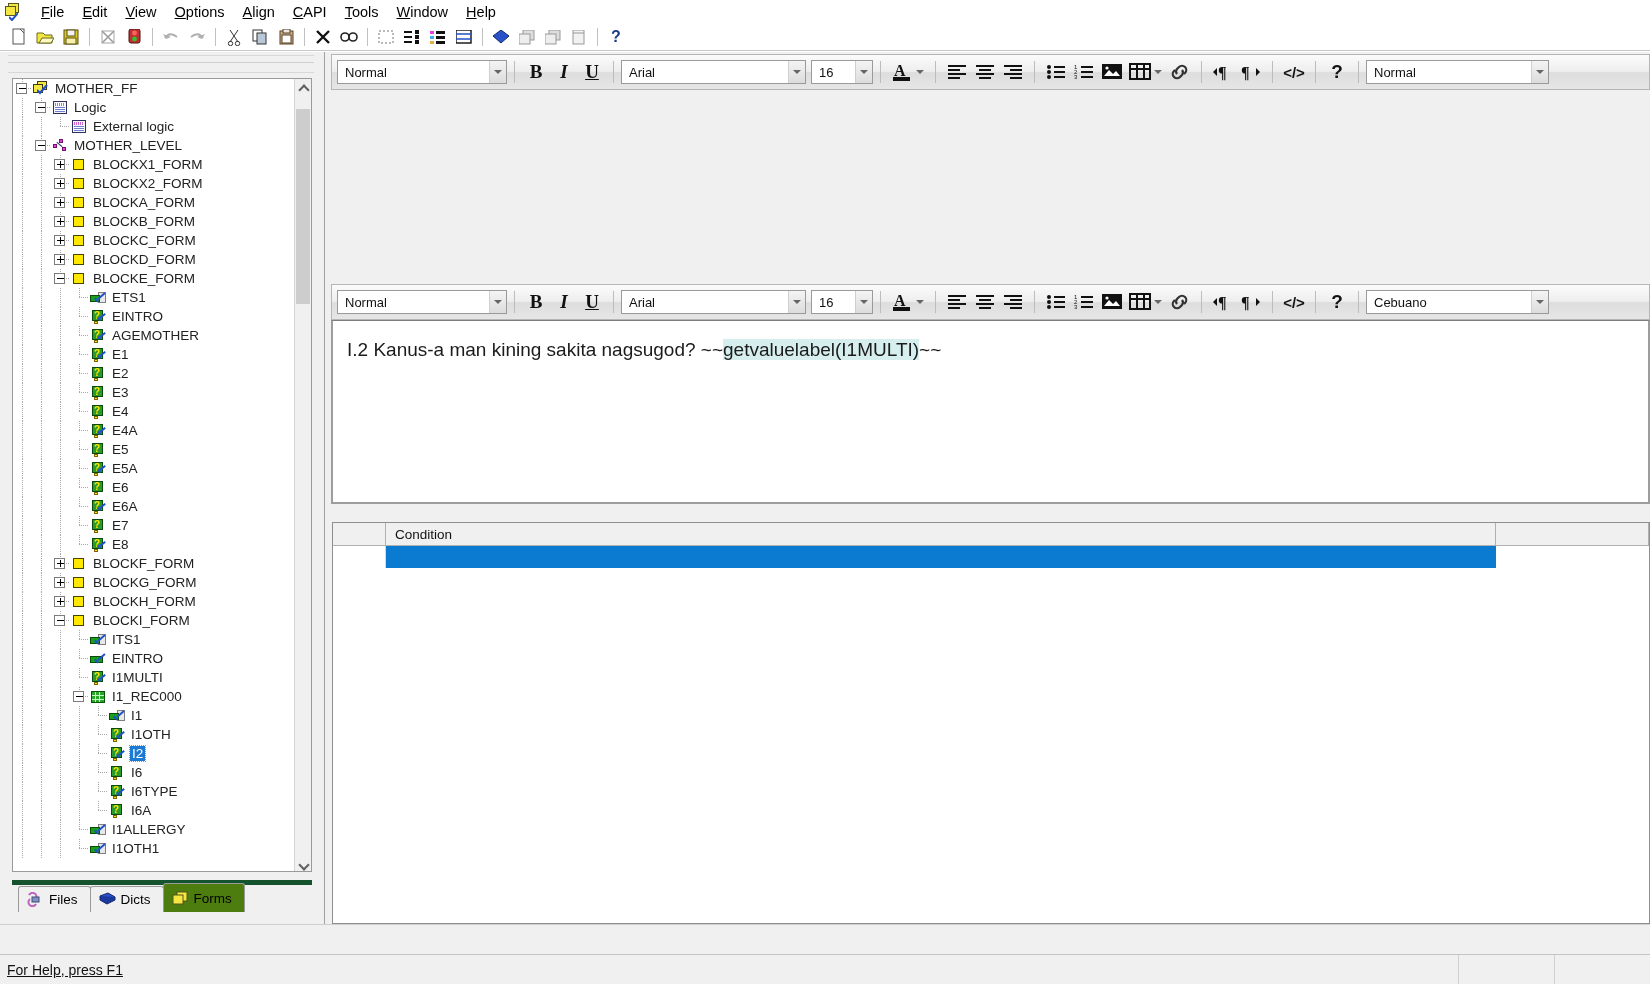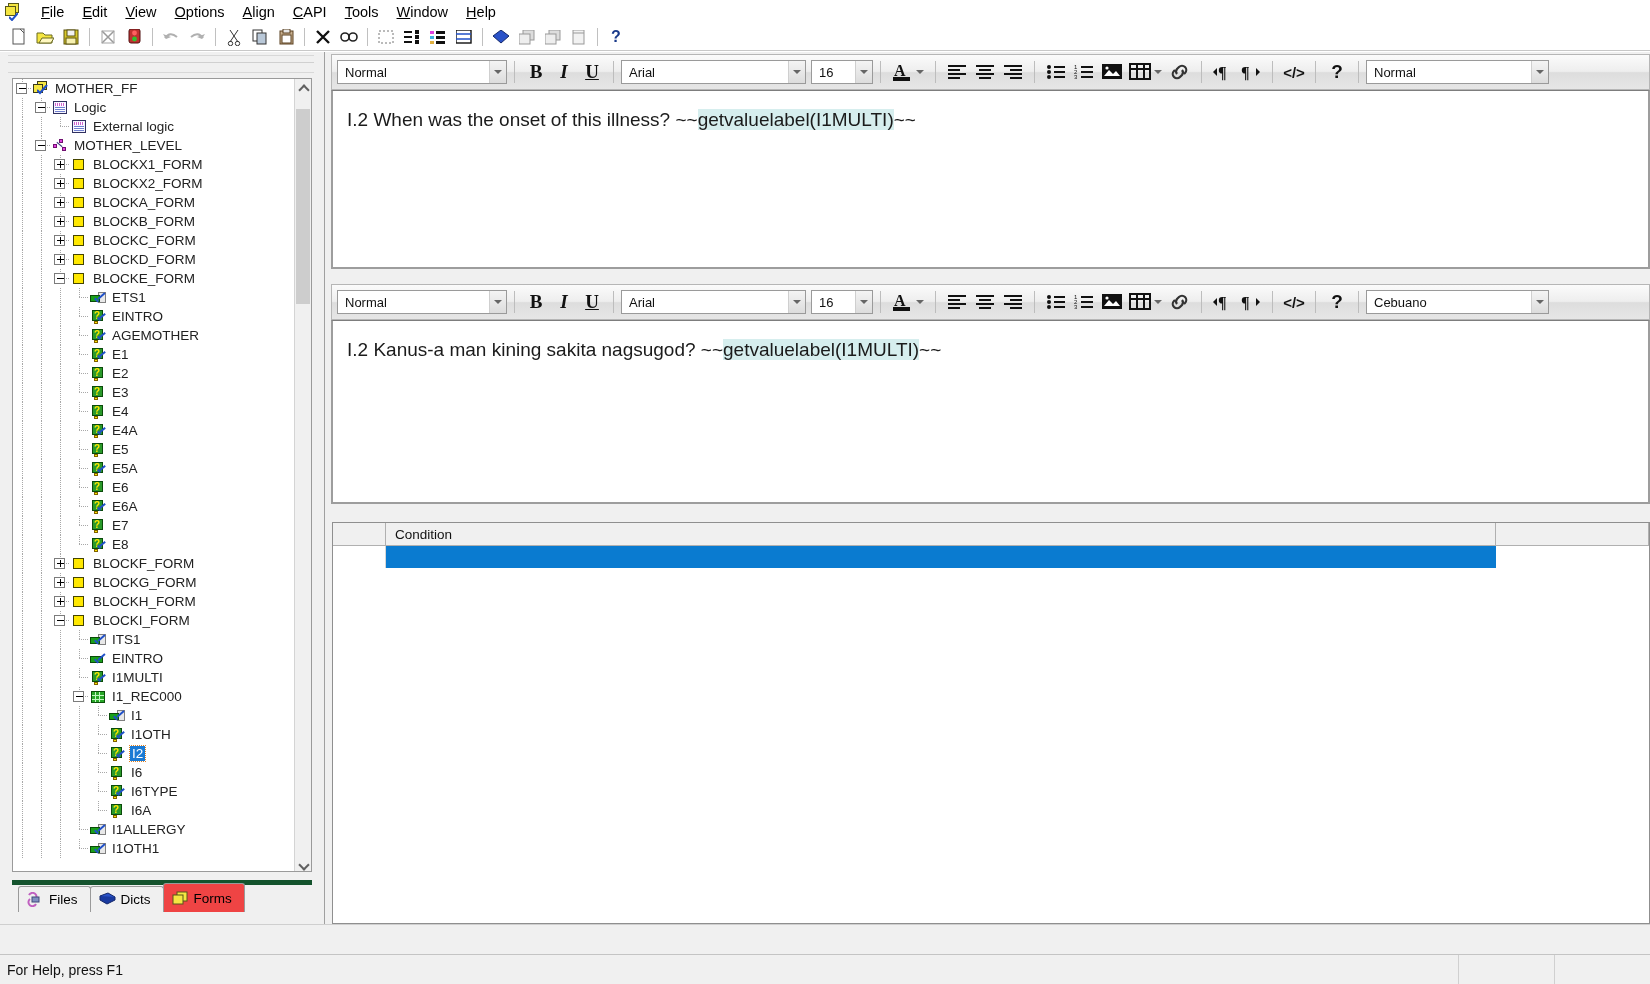--- a/index.html
+++ b/index.html
@@ -177,21 +177,21 @@
   .ltab {
     height:26px; display:flex; align-items:center; gap:5px;
     padding:0 12px 0 8px;
     background:#f0f0f0;
     border:1px solid #9a9a9a;
     border-bottom:none;
     margin-right:-1px;
     font-size:13.5px;
     border-radius:3px 3px 0 0;
   }
-  .ltab.active { background:#ef4444; height:29px; position:relative; z-index:3; }
+  .ltab.active { background:#4d7c0f; height:29px; position:relative; z-index:3; }
   .tabico { width:17px; height:15px; position:relative; }
 
   
   #right-panel {
     position:absolute; left:325px; right:0; top:0; bottom:0;
     background:#f0f0f0;
   }
 
   .editor-pane {
     position:absolute; left:6px; right:0;
@@ -257,21 +257,21 @@
   .cr-cell { background:#0a7bd0; }
   .cr-rest { flex:1; background:#ffffff; }
 
   
   #statusbar {
     position:absolute; left:0; right:0; bottom:0; height:30px;
     background:#f0f0f0;
     border-top:1px solid #c4c4c4;
     display:flex; align-items:center;
   }
-  #status-text { padding-left:7px; font-size:14px; color:#111; flex:1; }
+  #status-text { padding-left:7px; font-size:14px; color:#111; flex:1;text-decoration:underline; }
   .status-cell { width:96px; height:100%; border-left:1px solid #d0d0d0; }
 
   #status-strip {
     position:absolute; left:0; right:0; bottom:30px; height:30px;
     background:#f0f0f0; border-top:1px solid #cfcfcf;
   }
 </style>
 </head>
 <body>
 
@@ -1470,23 +1470,20 @@
         <div class="ed-sep"></div>
         <div class="ed-btn" style="font-weight:bold;font-size:19px;">?</div>
         <div class="ed-sep"></div>
         <div class="combo" style="width:183px;">
           <span>Normal</span>
           <span class="arrow">
               <i class="caret"></i>
             </span>
         </div>
       </div>
-      <div class="ed-body">
-        <div class="ed-text"><span>I.2 When was the onset of this illness? ~~</span><span class="hl">getvaluelabel(I1MULTI)</span><span>~~</span></div>
-      </div>
     </div>
 
     <div class="editor-pane" id="pane-ce" style="top:232px; height:220px;">
       <div class="ed-toolbar">
         <div class="combo" style="width:170px;">
           <span>Normal</span>
           <span class="arrow">
               <i class="caret"></i>
             </span>
         </div>

